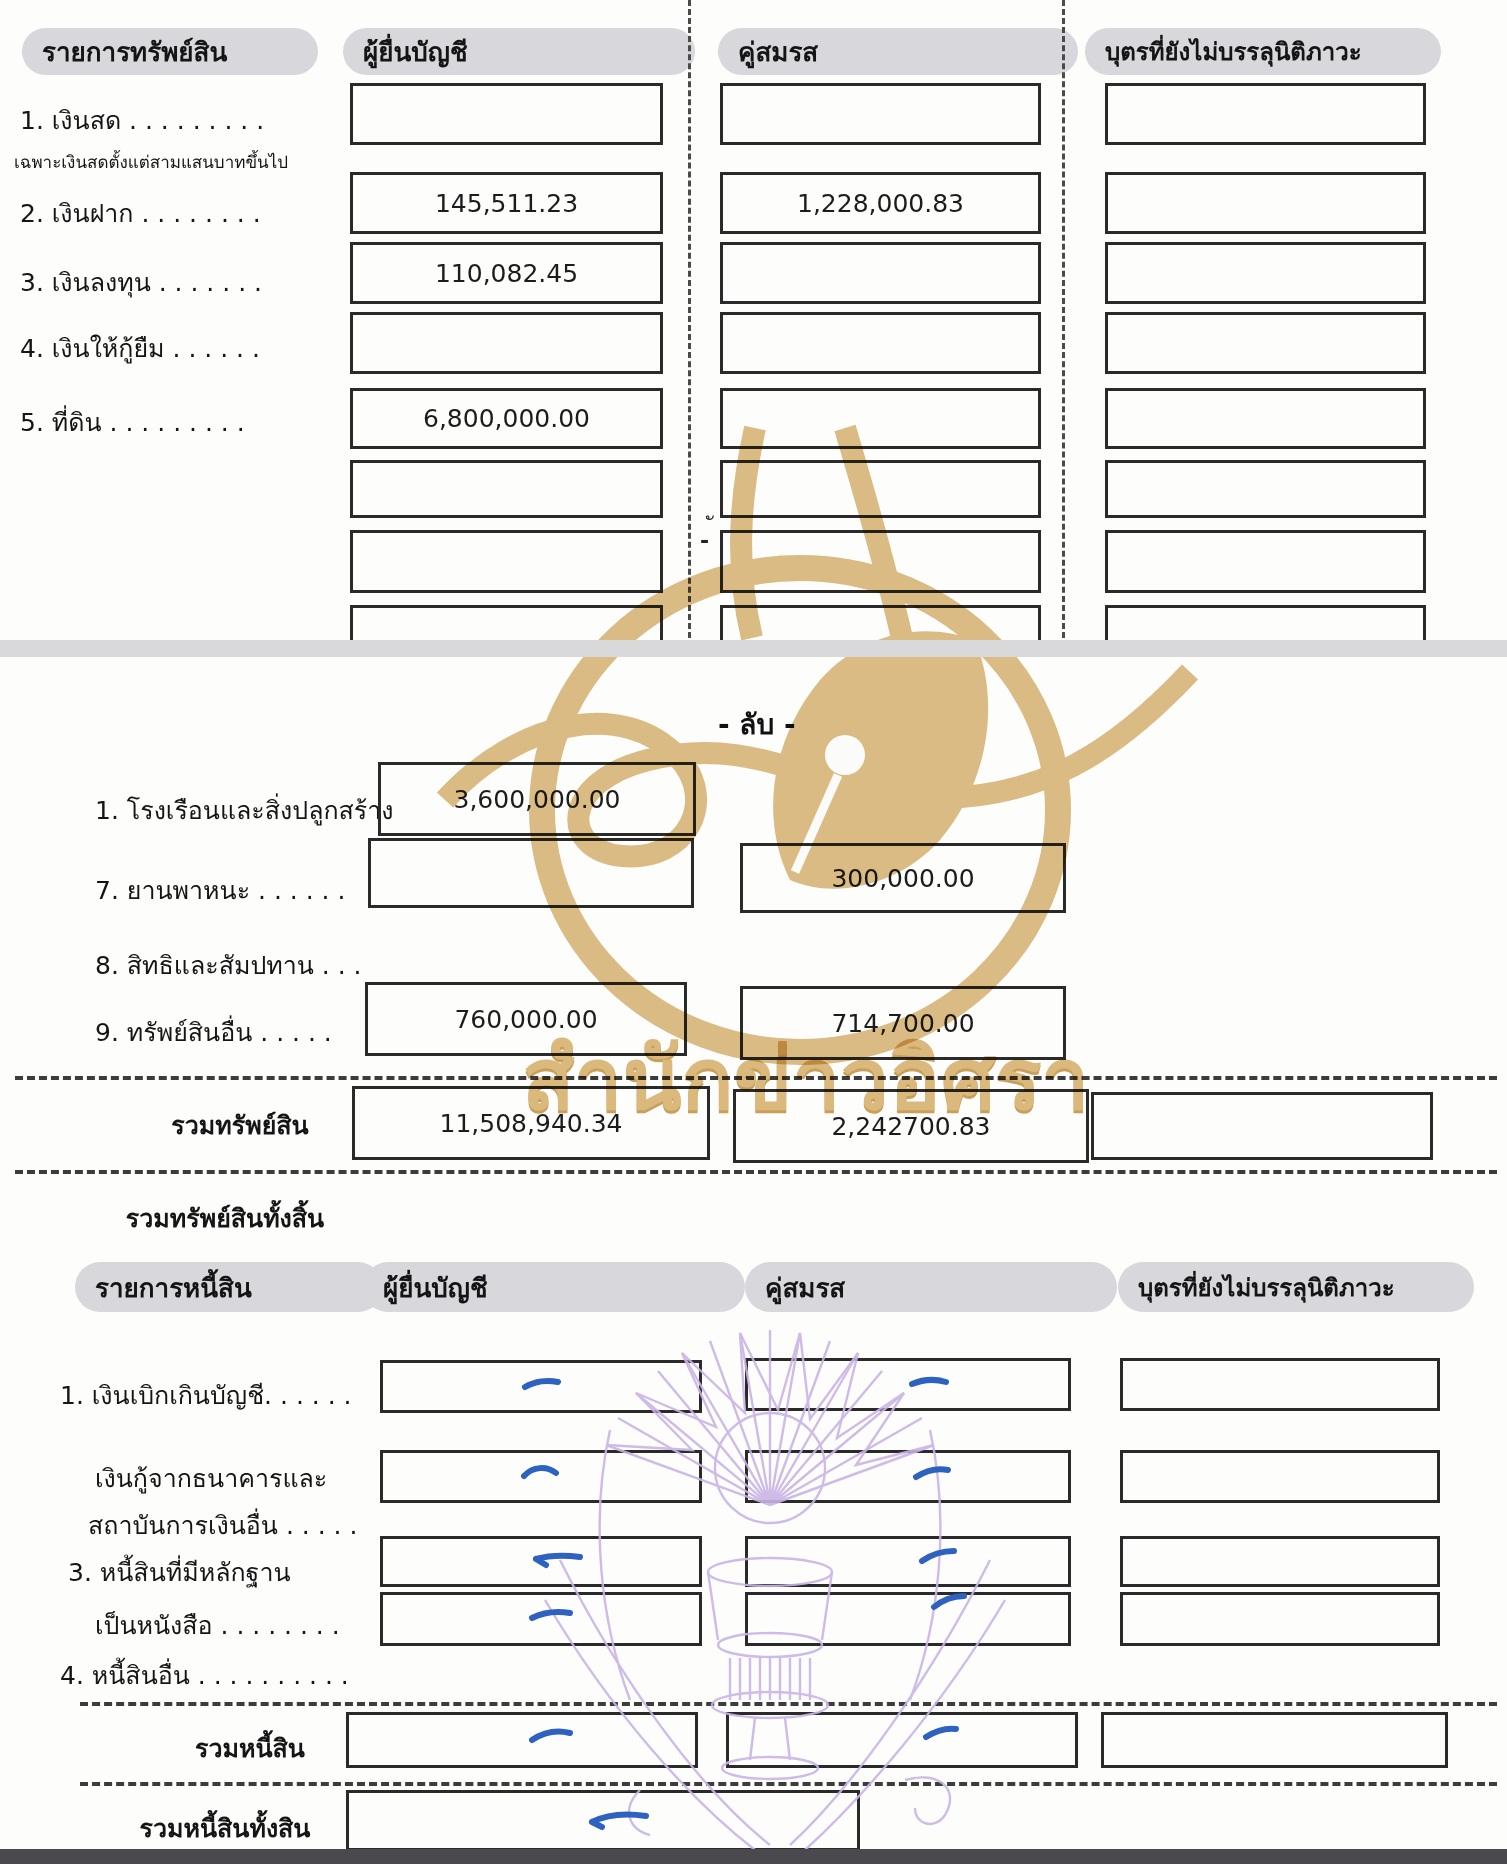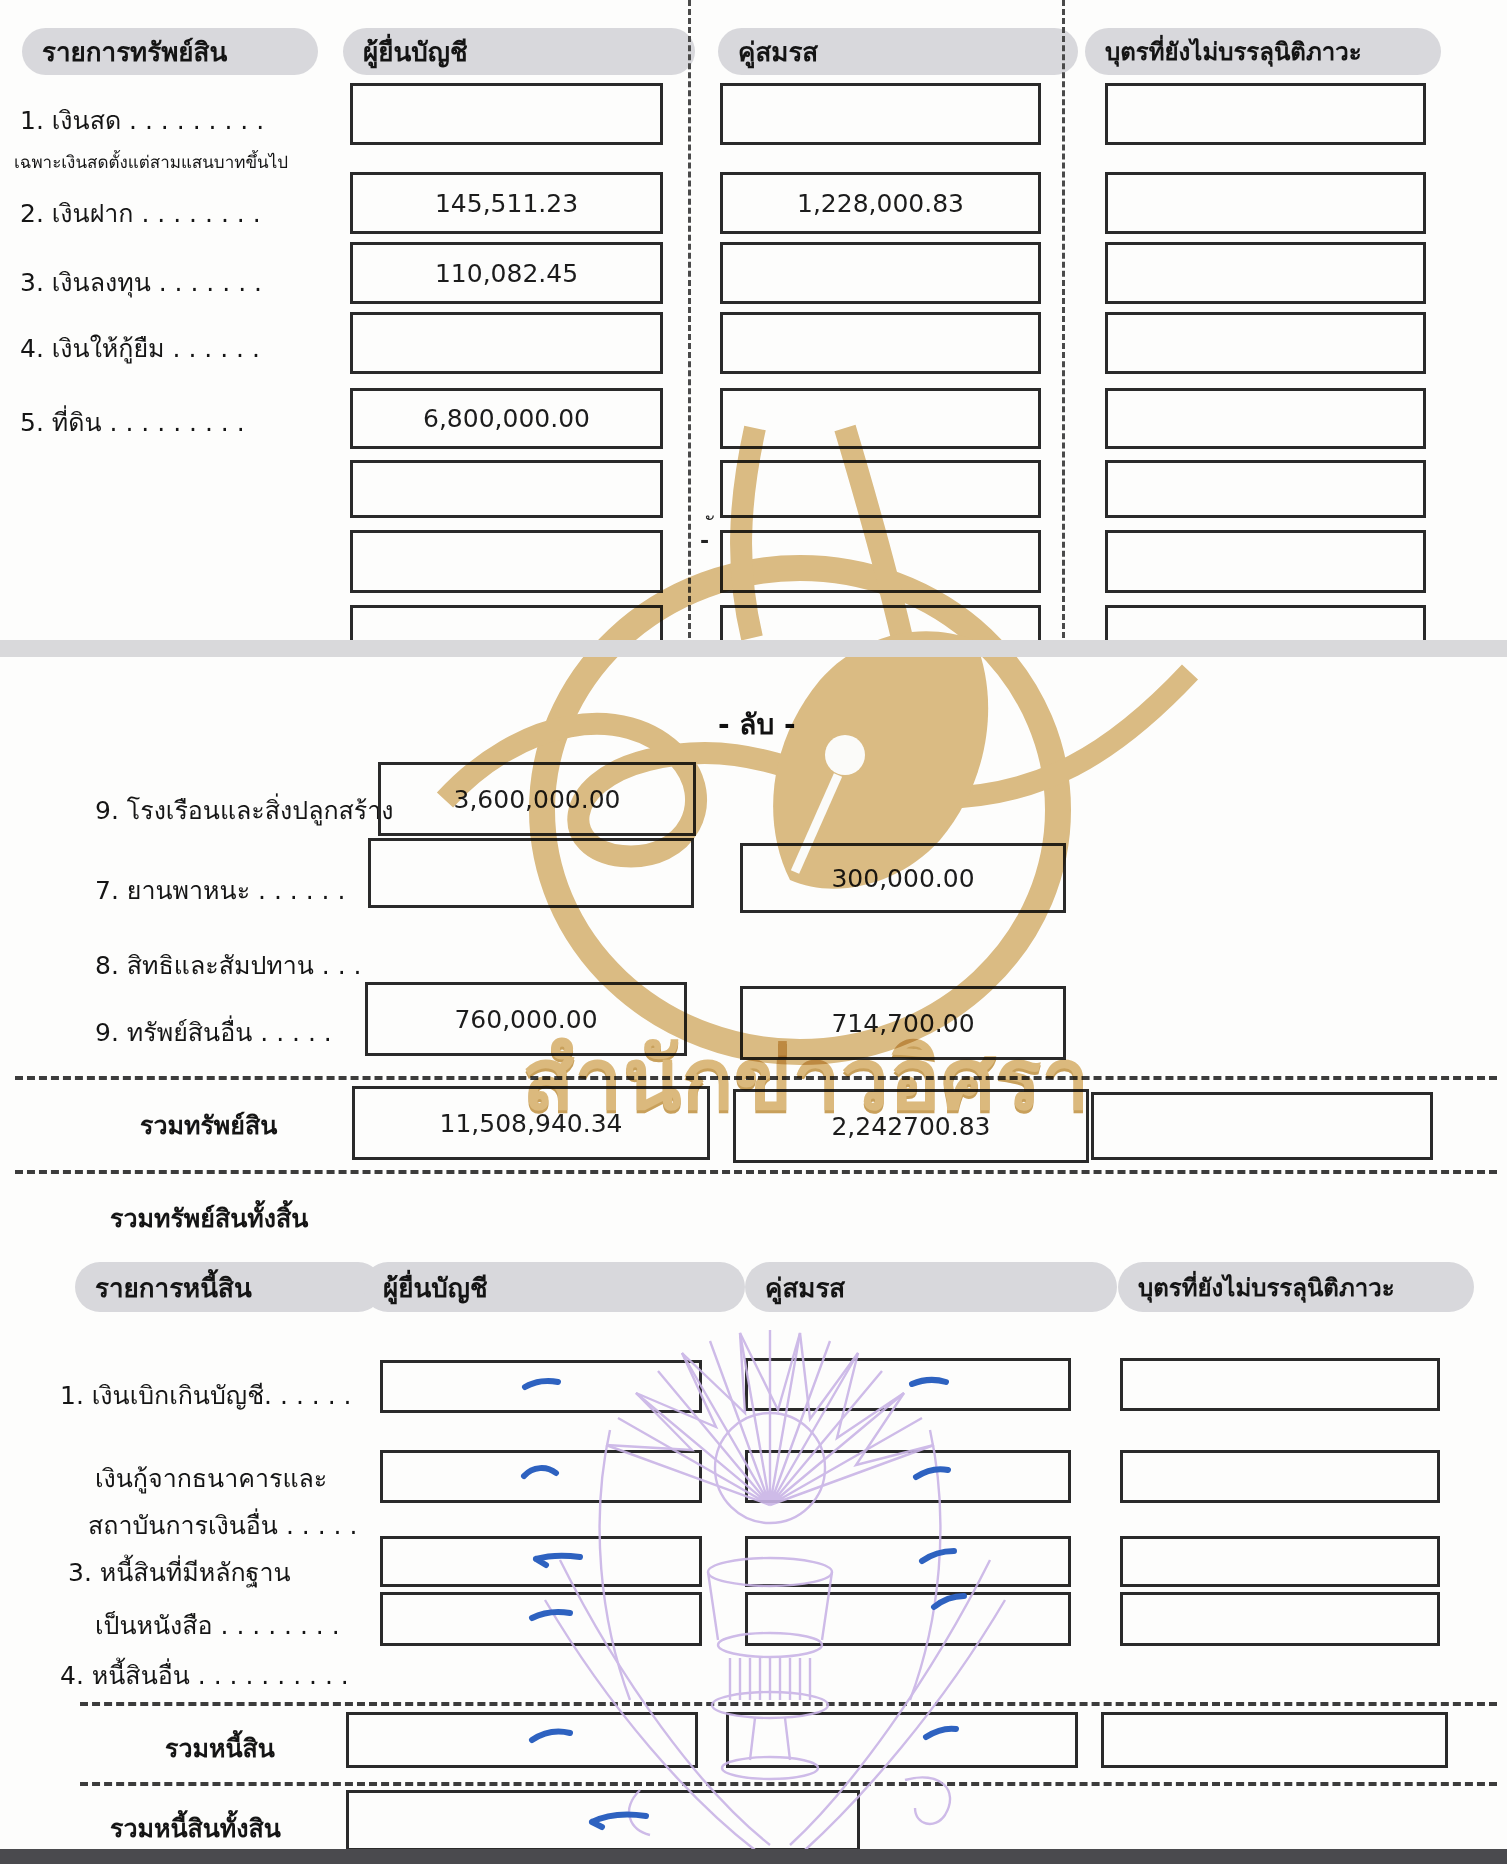--- a/index.html
+++ b/index.html
@@ -2,21 +2,21 @@
 <html><head>
 <meta charset="utf-8">
 <style>
   html,body{margin:0;padding:0;background:#ffffff;}
   #page{position:relative;width:1507px;height:1864px;background:#fdfdfc;overflow:hidden;
         font-family:"DejaVu Sans","Liberation Sans",sans-serif;color:#1a1a1a;}
   .pill{position:absolute;background:#d8d8dc;border-radius:26px;display:flex;align-items:center;
         padding:0 20px;font-weight:bold;font-size:26px;color:#141414;}
   .lbl{position:absolute;font-size:25px;color:#151515;white-space:nowrap;}
   .lbl.small{font-size:17px;}
-  .lbl.right{text-align:left;}
+  .lbl.right{text-align:center;}
   .box{position:absolute;border:3px solid #2a2a2a;background:transparent;}
   .box .val{display:block;width:100%;height:100%;text-align:center;font-size:25px;color:#1c1c1c;
             display:flex;align-items:center;justify-content:center;}
   .box.cut{border-bottom:none;}
   .vdash{position:absolute;width:0;border-left:3px dashed #4a4a4a;}
   .hdash{position:absolute;height:0;border-top:4px dashed #3c3c3c;}
   .seam{position:absolute;left:0;width:1507px;background:#d9d9db;z-index:30;}
   .botbar{position:absolute;left:0;width:1507px;background:#4a4a4e;z-index:30;}
   .confidential{position:absolute;font-size:28px;font-weight:bold;color:#111;}
   #watermark-gold,#watermark-garuda,#pen-ink{position:absolute;left:0;top:0;pointer-events:none;}
@@ -132,21 +132,21 @@
       <span class="val"></span>
     </div>
 
   <div class="handmark" style="left:714px;top:508px">ั</div>
   <div class="handmark" style="left:700px;top:528px;font-weight:bold">-</div>
 
   <div class="seam" style="top:640px;height:17px"></div>
 
   <div class="confidential" style="left:718px;top:702px">- ลับ -</div>
 
-  <div class="lbl" style="left:95px;top:790px">9.  โรงเรือนและสิ่งปลูกสร้าง</div>
+  <div class="lbl" style="left:95px;top:790px">1.  โรงเรือนและสิ่งปลูกสร้าง</div>
   <div class="box" style="left:378px;top:762px;width:312px;height:68px">
       <span class="val">3,600,000.00</span>
     </div>
 
   <div class="lbl" style="left:95px;top:870px">7.  ยานพาหนะ  .  .  .  .  .  .</div>
   <div class="box" style="left:368px;top:838px;width:320px;height:64px">
       <span class="val"></span>
     </div>
   <div class="box" style="left:740px;top:843px;width:320px;height:64px">
       <span class="val">300,000.00</span>

